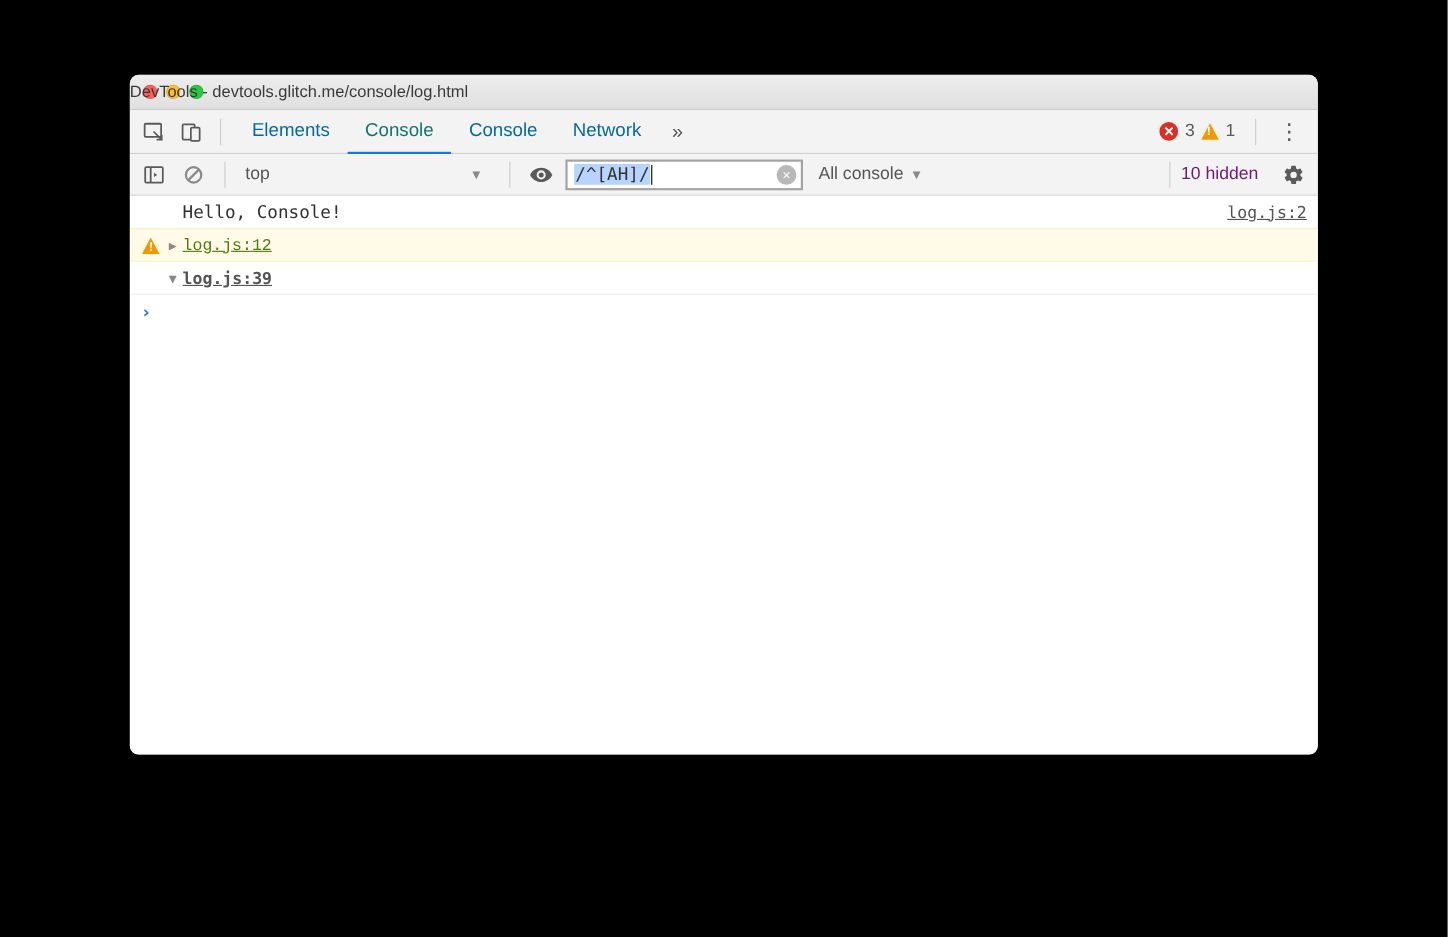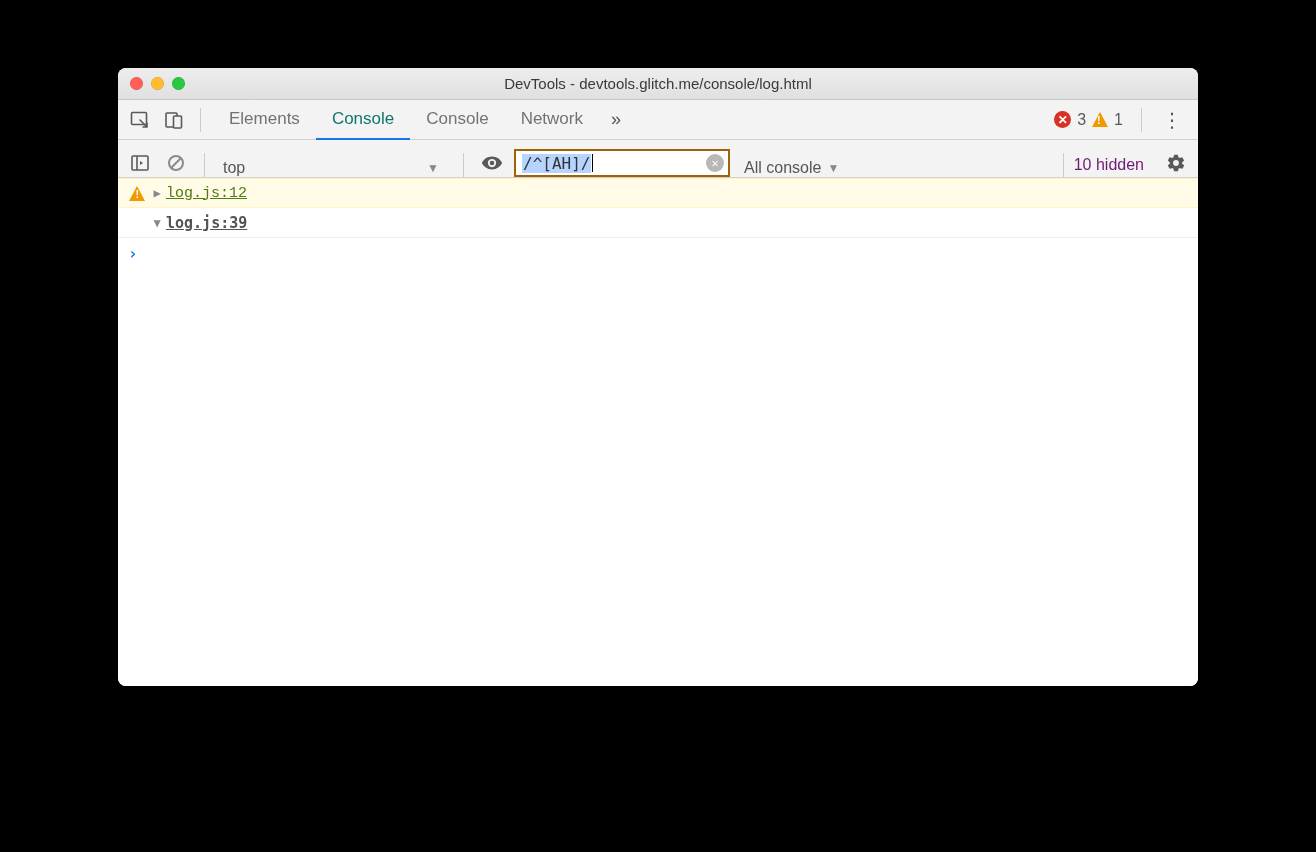--- a/index.html
+++ b/index.html
@@ -31,71 +31,71 @@
     align-items: center;
     position: relative;
     flex-shrink: 0;
   }
   .traffic { display: flex; gap: 8px; margin-left: 12px; }
   .dot { width: 13px; height: 13px; border-radius: 50%; }
   .dot.red { background:#ff5f57; box-shadow: inset 0 0 0 0.5px rgba(0,0,0,0.15);}
   .dot.yellow { background:#febc2e; box-shadow: inset 0 0 0 0.5px rgba(0,0,0,0.15);}
   .dot.green { background:#28c840; box-shadow: inset 0 0 0 0.5px rgba(0,0,0,0.15);}
   .title {
-    position: absolute; left:0; right:0; text-align:center;
+    position: absolute; left:0; right:0; 
     font-size: 15px; color:#3a3a3a; pointer-events:none;
   }
   .tabs-row {
     height: 40px;
     border-bottom: 1px solid #d0d0d0;
     background:#f3f3f3;
     display:flex;
     align-items:center;
     padding: 0 8px;
     gap: 6px;
     flex-shrink:0;
   }
   .icon-btn { width:28px; height:28px; display:flex; align-items:center; justify-content:center; color:#5a5a5a; }
   .vdiv { width:1px; height:24px; background:#ccc; margin:0 6px;}
   .tabs { display:flex; gap:0; }
   .tab {
     padding: 0 16px; height:40px; display:flex; align-items:center;
-    font-size:17px; color:#737373; border-bottom: 2px solid transparent;
+    font-size:17px; color:#0369a1; border-bottom: 2px solid transparent;
   }
   .tab.active { color:#0f766e; border-bottom-color:#1a73e8; font-weight:500;}
   .chev-more { color:#555; font-size:18px; padding:0 6px;}
   .spacer { flex:1; }
   .status-badges { display:flex; align-items:center; gap:6px; font-size:16px; color:#5a5a5a; padding-right:6px;}
   .badge-icon { width:17px; height:17px; border-radius:50%; display:flex; align-items:center; justify-content:center; color:#fff; font-size:12px; font-weight:bold;}
   .badge-icon.err { background:#d93025;}
   .warn-tri {
     width:0;height:0;border-left:8px solid transparent;border-right:8px solid transparent;border-bottom:15px solid #f29900; position:relative;
   }
   .warn-tri::after{content:"!"; position:absolute; left:-3px; top:2px; color:#fff; font-size:11px; font-weight:bold;}
   .more-v { font-size:20px; color:#555; padding:0 8px;}
   
   .toolbar {
     height: 38px;
     border-bottom: 1px solid #d0d0d0;
     background:#f3f3f3;
     display:flex;
-    align-items:flex-end;
+    align-items:center;
     padding: 0 8px;
     gap:8px;
     flex-shrink:0;
   }
   .toolbar .ctx {
     display:flex; align-items:center; gap:6px; color:#555; font-size:16px;
     min-width: 230px; justify-content:space-between; padding-right:10px;
   }
   .ctx-label { padding-left:4px;}
   .tri-down { font-size:12px; color:#888;}
   .eye svg { width:22px; height:22px; }
   .filter-input {
-    border: 2px solid #a16207;
+    border: 2px solid #a3a3a3;
     height: 28px;
     width: 216px;
     background:#fff;
     display:flex; align-items:center;
     padding: 0 4px 0 6px;
     font-family: Menlo, Consolas, monospace;
     font-size: 16px;
     color:#333;
   }
   .filter-input .val { background:#b6d4fd; padding:0 1px;}
@@ -214,20 +214,24 @@
     <div class="hidden-count">10 hidden</div>
     <div class="icon-btn gear">
       <svg width="20" height="20" viewBox="0 0 24 24" fill="#5a5a5a">
           <path d="M19.4 13a7.8 7.8 0 0 0 .1-1 7.8 7.8 0 0 0-.1-1l2.1-1.6a.5.5 0 0 0 .1-.6l-2-3.5a.5.5 0 0 0-.6-.2l-2.5 1a7.6 7.6 0 0 0-1.7-1l-.4-2.6A.5.5 0 0 0 14 2h-4a.5.5 0 0 0-.5.4L9.1 5a7.6 7.6 0 0 0-1.7 1l-2.5-1a.5.5 0 0 0-.6.2l-2 3.5a.5.5 0 0 0 .1.6L4.5 11a7.8 7.8 0 0 0-.1 1 7.8 7.8 0 0 0 .1 1l-2.1 1.6a.5.5 0 0 0-.1.6l2 3.5a.5.5 0 0 0 .6.2l2.5-1a7.6 7.6 0 0 0 1.7 1l.4 2.6A.5.5 0 0 0 10 22h4a.5.5 0 0 0 .5-.4l.4-2.6a7.6 7.6 0 0 0 1.7-1l2.5 1a.5.5 0 0 0 .6-.2l2-3.5a.5.5 0 0 0-.1-.6zM12 15.5A3.5 3.5 0 1 1 15.5 12 3.5 3.5 0 0 1 12 15.5z"></path>
         </svg>
     </div>
   </div>
 
   <div class="console-body">
 
+    <div class="row log">
+      <span class="msg">Hello, Console!</span>
+      <span class="src">log.js:2</span>
+    </div>
 
     <div class="row warn">
       <span class="icon-col">
         <span class="warn-tri"></span>
       </span>
       <span class="arrow-col">▶</span>
       <span class="src">log.js:12</span>
     </div>
 
     <div class="row group">

